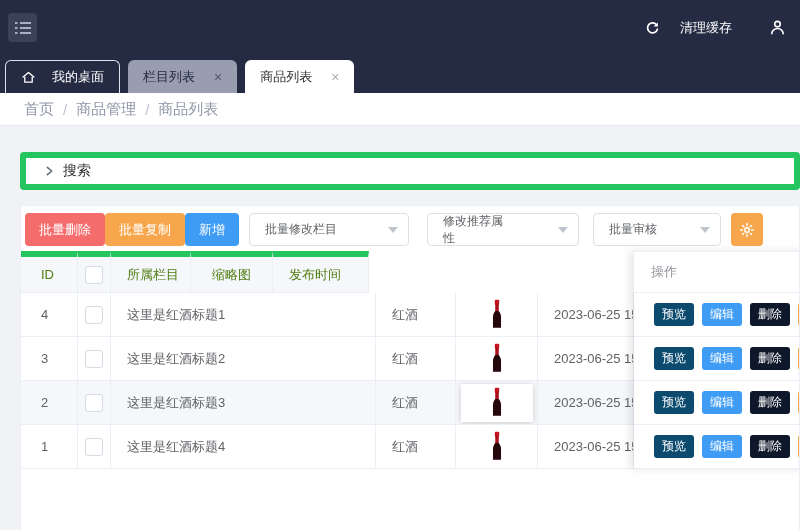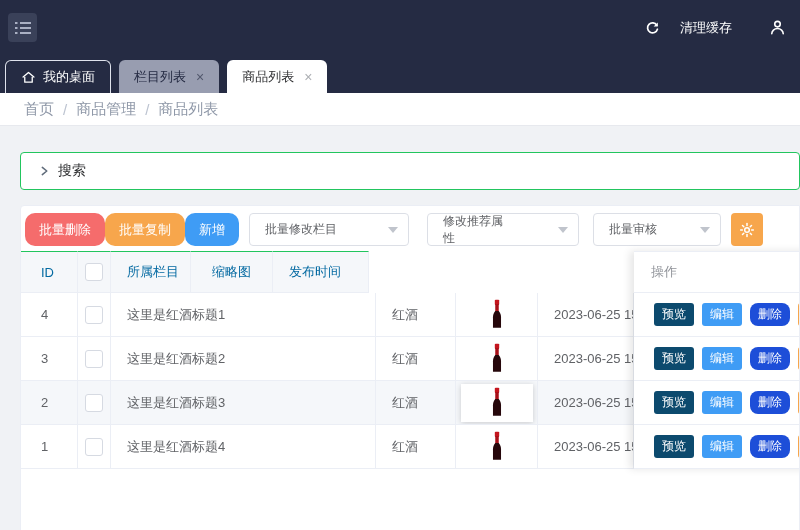--- a/index.html
+++ b/index.html
@@ -8,74 +8,74 @@
 
   
   .navbar { height:55px; background:#252b43; display:flex; align-items:center; padding:0 14px 0 8px; }
   .menu-btn { width:29px; height:29px; background:#3a4159; border-radius:4px; display:flex; align-items:center; justify-content:center; cursor:pointer; }
   .nav-right { margin-left:auto; display:flex; align-items:center; }
   .clear-cache { display:flex; align-items:center; gap:20px; color:#fff; font-size:13px; cursor:pointer; }
   .user-btn { margin-left:37px; display:flex; align-items:center; cursor:pointer; }
 
   
   .tabbar { height:38px; background:#252b43; display:flex; align-items:flex-end; padding-left:5px; gap:8px; }
-  .tab { height:33px; border-radius:6px 6px 0 0; display:flex; align-items:center; padding:0 15px; font-size:13px; gap:7px; cursor:pointer; white-space:nowrap; }
+  .tab { height:33px; border-radius:6px 6px 0 0; display:flex; align-items:center; padding:0 15px; font-size:13px; gap:16px; cursor:pointer; white-space:nowrap; }
   .tab.outlined { border:1px solid #dfe2ec; border-bottom:none; color:#fff; background:transparent; }
   .tab.gray { background:#989db0; color:#252b43; }
   .tab.active { background:#fff; color:#303133; }
   .tab-close { font-size:14px; line-height:1; margin-left:3px; opacity:.75; }
   .tab.gray .tab-close { color:#3a4056; }
   .tab.active .tab-close { color:#909399; }
 
   
   .breadcrumb-bar { height:33px; background:#fff; border-bottom:1px solid #e7e9ee; display:flex; align-items:center; padding-left:24px; font-size:15px; color:#8f98a8; gap:9px; }
   .bc-sep { color:#bcc3d0; }
 
   
   .page { padding:26px 0 0 20px; height:404px; }
 
-  .search-card { height:38px; background:#fff; border:1px solid #22c55e; border-radius:4px; display:flex; align-items:center; padding-left:18px; gap:9px; font-size:14px; color:#303133; margin-bottom:15px; cursor:pointer; }
+  .search-card { height:38px; background:#fff; border:6px solid #22c55e; border-radius:4px; display:flex; align-items:center; padding-left:18px; gap:9px; font-size:14px; color:#303133; margin-bottom:15px; cursor:pointer; }
 
   .table-card { background:#fff; border:1px solid #ebeef5; border-radius:4px 0 0 4px; padding-top:7px; height:330px; overflow:hidden; position:relative; }
 
   
   .toolbar { display:flex; align-items:center; padding-left:4px; height:33px; margin-bottom:5px; }
-  .btn { height:33px; border:none; border-radius:10px; color:#fff; font-size:13px; padding:0 14px; display:inline-flex; align-items:center; cursor:pointer; }
+  .btn { height:33px; border:none; border-radius:4px; color:#fff; font-size:13px; padding:0 14px; display:inline-flex; align-items:center; cursor:pointer; }
   .btn-danger { background:#f56c6c; }
   .btn-warning { background:#f7a64c; }
   .btn-primary { background:#3f9cf5; }
   .ml8 { margin-left:0; } .ml10 { margin-left:10px; } .ml14 { margin-left:14px; } .ml18 { margin-left:18px;gap:44px; }
   .select { height:33px; border:1px solid #dcdfe6; border-radius:4px; background:#fff; display:flex; align-items:center; justify-content:space-between; padding:0 10px 0 15px; color:#606266; font-size:12px; cursor:pointer; }
   .sel-1 { width:160px; } .sel-2 { width:152px; } .sel-3 { width:128px; }
   .caret { width:0; height:0; border-left:5px solid transparent; border-right:5px solid transparent; border-top:6px solid #c0c4cc; }
   .gear-btn { width:32px; height:33px; background:#f7a64c; border:none; border-radius:4px; display:inline-flex; align-items:center; justify-content:center; cursor:pointer; }
 
   
   .table { position:relative; font-size:13px; color:#606266; }
   .trow { display:flex; }
   .cell { display:flex; align-items:center; height:44px; border-right:1px solid #ebeef5; border-bottom:1px solid #ebeef5; padding-left:16px; overflow:hidden; white-space:nowrap; }
-  .thead .cell { height:42px; background:#f5f7fa; color:#0369a1; border-top:1px solid #22c55e; }
+  .thead .cell { height:42px; background:#f5f7fa; color:#4d7c0f; border-top:6px solid #22c55e; }
   .c-id { width:57px; padding-left:20px; }
   .c-cb { width:33px; justify-content:center; padding-left:0; }
   .c-title { width:265px; }
   .c-cat { width:80px; }
   .c-thumb { width:82px; justify-content:center; padding-left:0; }
   .c-time { width:96px; }
   .row-hl .cell { background:#f5f7fa; }
   .cb { width:18px; height:18px; border:1px solid #d6dae2; border-radius:3px; background:#fff; cursor:pointer; flex:none; }
   .thumb-box { width:72px; height:38px; background:#fff; box-shadow:0 1px 6px rgba(0,0,0,0.18); display:flex; align-items:center; justify-content:center; }
 
   
   .fixed-col { position:absolute; top:0; left:613px; width:195px; background:#fff; box-shadow:-4px 0 8px rgba(0,0,0,0.10); }
   .fh { height:42px; display:flex; align-items:center; padding-left:17px; color:#909399; border-top:1px solid #ebeef5; border-bottom:1px solid #ebeef5; background:#fff; }
   .fr { height:44px; display:flex; align-items:center; padding-left:20px; gap:8px; border-bottom:1px solid #ebeef5; background:#fff; }
   .abtn { height:23px; border:none; padding:0 8px; border-radius:3px; color:#fff; font-size:12px; display:inline-flex; align-items:center; cursor:pointer; flex:none; }
   .a-preview { background:#0c4a6e; }
   .a-edit { background:#3f9cf5; }
-  .a-del { background:#1d4ed8;border-radius:8px; }
+  .a-del { background:#0f172a; }
   .a-copy { background:#f7a64c; }
 
   svg { display:block; }
 </style>
 </head>
 <body>
 
 <div class="navbar">
   <div class="menu-btn">
     <span>

